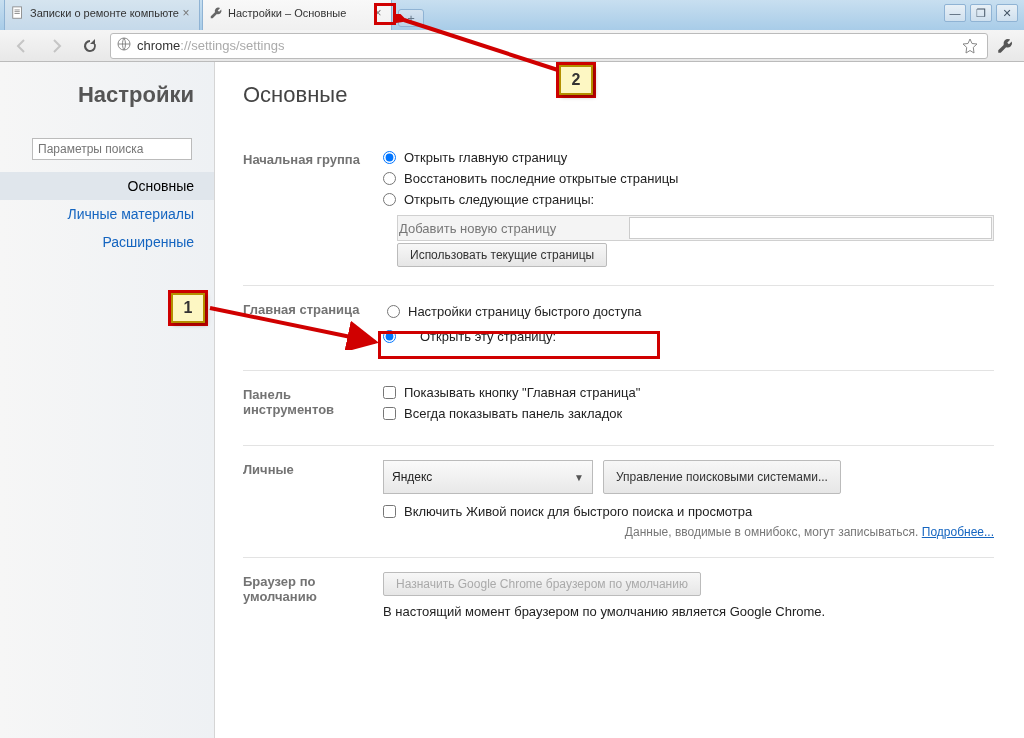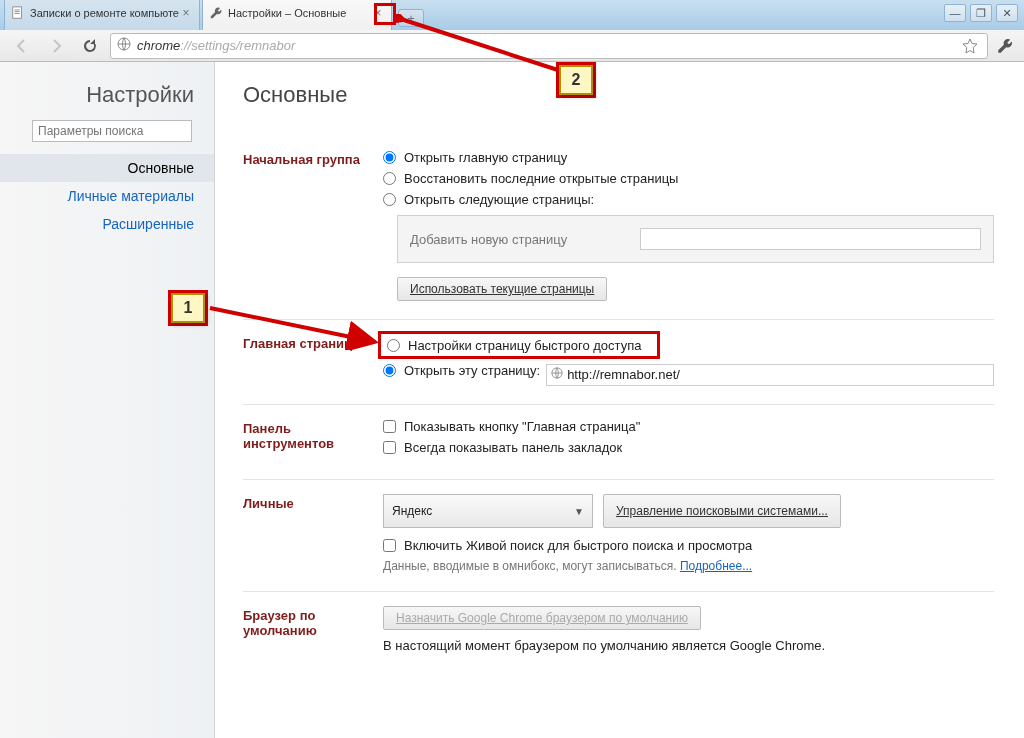--- a/index.html
+++ b/index.html
@@ -93,44 +93,43 @@
 .omnibox {
   flex:1;
   height: 24px;
   background:#fff;
   border:1px solid #bbb;
   border-radius:3px;
   display:flex; align-items:center;
   padding:12px 6px;
   color:#444;
   font-size:13px;
-  font-style:italic;
 }
 .omnibox .globe { margin-right:6px; color:#888; }
 .omnibox .url-gray { color:#aaa; }
 .omnibox .url-dark { color:#333; }
 .star-icon, .wrench-icon { width:22px; display:flex; align-items:center; justify-content:center; color:#666; }
 .content {
   display:flex;
   height: calc(738px - 30px - 32px);
   background:#fff;
 }
 .sidebar {
   width: 215px;
   background: linear-gradient(to right, #f6f6f6, #eef1f4);
   border-right:1px solid #d5d5d5;
   padding-top:20px;
 }
 .sidebar h1 {
   font-size: 22px;
-  font-weight: normal;
+  font-weight: bold;
   color:#555;
   text-align:right;
   padding-right:20px;
-  margin-bottom:12px;
+  margin-bottom:30px;
 }
 .sidebar-search {
   width: 160px;
   height: 22px;
   margin-left: 32px;
   border:1px solid #bbb;
   background:#fff;
   padding:2px 5px;
   color:#aaa;
   font-size:12px;
@@ -162,52 +161,51 @@
 .section {
   display:flex;
   border-bottom:1px solid #e3e3e3;
   padding:14px 0 18px 0;
 }
 .section:last-child { border-bottom:none; }
 .section-label {
   width: 140px;
   font-weight:bold;
   font-size: 13px;
-  color:#7f1d1d;
+  color:#737373;
   padding-top:2px;
 }
 .section-body { flex:1; }
 .radio-row, .check-row {
   display:flex; align-items:center;
   margin-bottom: 6px;
   font-size:13px;
 }
 .radio-row input, .check-row input { margin-right:8px; }
 .addpage-box {
   border:1px solid #d0d0d0;
   background:#f4f4f4;
-  margin: 8px 0 14px 14px;
-  padding: 12px;
+  margin: 8px 0 2px 14px;
+  padding: 1px;
   display:flex; align-items:center;
 }
 .addpage-label { color:#777; width:230px; }
 .addpage-input {
   flex:1; height:22px;
   border:1px solid #ccc;
   background:#fff;
 }
 .btn {
   background: linear-gradient(to bottom, #f7f7f7, #e6e6e6);
   border:1px solid #bbb;
   border-radius:2px;
   padding:4px 12px;
   font-size:12px;
   color:#333;
   cursor:pointer;
-  text-decoration:underline;
 }
 .btn.disabled { color:#aaa; }
 .home-url-row {
   display:flex; align-items:center;
 }
 .home-url-input {
   flex:1; height:22px;
   border:1px solid #ccc;
   background:#fff;
   display:flex; align-items:center;
@@ -218,21 +216,21 @@
 .select-box {
   width:210px; height:24px;
   border:1px solid #bbb;
   background:linear-gradient(to bottom,#fafafa,#e8e8e8);
   display:flex; align-items:center; justify-content:space-between;
   padding:16px 8px;
   font-size:12px;
 }
 .select-box .chev { font-size:10px; color:#555; }
 .search-row { display:flex; gap:10px; margin-bottom:10px; }
-.note { color:#777; font-size:12px; }
+.note { color:#777; font-size:12px;text-align:right; }
 .note a { color:#1565c0; text-decoration:underline; }
 
 
 .annot-box {
   position:absolute;
   border:3px solid #d00000;
   pointer-events:none;
 }
 .annot-arrow {
   position:absolute;
@@ -309,21 +307,21 @@
     </div>
     <div class="omnibox">
       <span class="globe">
         <svg width="14" height="14" viewBox="0 0 14 14">
             <circle cx="7" cy="7" r="6" fill="none" stroke="#888"></circle>
             <path d="M1 7h12M7 1c2 3 2 9 0 12M7 1c-2 3-2 9 0 12" stroke="#888" fill="none"></path>
           </svg>
       </span>
       <span class="url-dark">chrome</span>
         <span class="url-gray">://settings/</span>
-        <span class="url-gray">remnabor</span>
+        <span class="url-gray">settings</span>
       <span style="flex:1"></span>
       <span class="star-icon">
         <svg width="16" height="16" viewBox="0 0 16 16">
             <path d="M8 1l2 4.5 5 .5-3.7 3.4L12 15 8 12.5 4 15l.7-5.6L1 6l5-.5L8 1z" fill="none" stroke="#888"></path>
           </svg>
       </span>
     </div>
     <span class="wrench-icon">
       <svg width="18" height="18" viewBox="0 0 16 16">
           <path d="M12 2a4 4 0 0 0-5.2 5L2 11.8V14h2.2L9 9.2A4 4 0 0 0 14 4l-2.5 2.5L10 5l2.5-2.5A4 4 0 0 0 12 2z" fill="#555"></path>
@@ -370,33 +368,24 @@
       </div>
 
       <div class="section">
         <div class="section-label">Главная страница</div>
         <div class="section-body">
           <label class="radio-row" style="padding:4px;">
             <input type="radio" name="home" style="">
             <span>Настройки страницу быстрого доступа</span>
           </label>
           <div class="home-url-row">
-            <label class="radio-row" style="margin-bottom:8px;">
+            <label class="radio-row" style="margin-bottom:8px;gap:16px;">
               <input type="radio" name="home" checked="" style="">
               <span>Открыть эту страницу:</span>
             </label>
-            <div class="home-url-input">
-              <span class="globe">
-                <svg width="12" height="12" viewBox="0 0 14 14">
-                    <circle cx="7" cy="7" r="6" fill="none" stroke="#888"></circle>
-                    <path d="M1 7h12M7 1c2 3 2 9 0 12M7 1c-2 3-2 9 0 12" stroke="#888" fill="none"></path>
-                  </svg>
-              </span>
-              <span>http://remnabor.net/</span>
-            </div>
           </div>
         </div>
       </div>
 
       <div class="section">
         <div class="section-label">Панель инструментов</div>
         <div class="section-body">
           <label class="check-row">
             <input type="checkbox" style="">
             <span>Показывать кнопку "Главная страница"</span>

